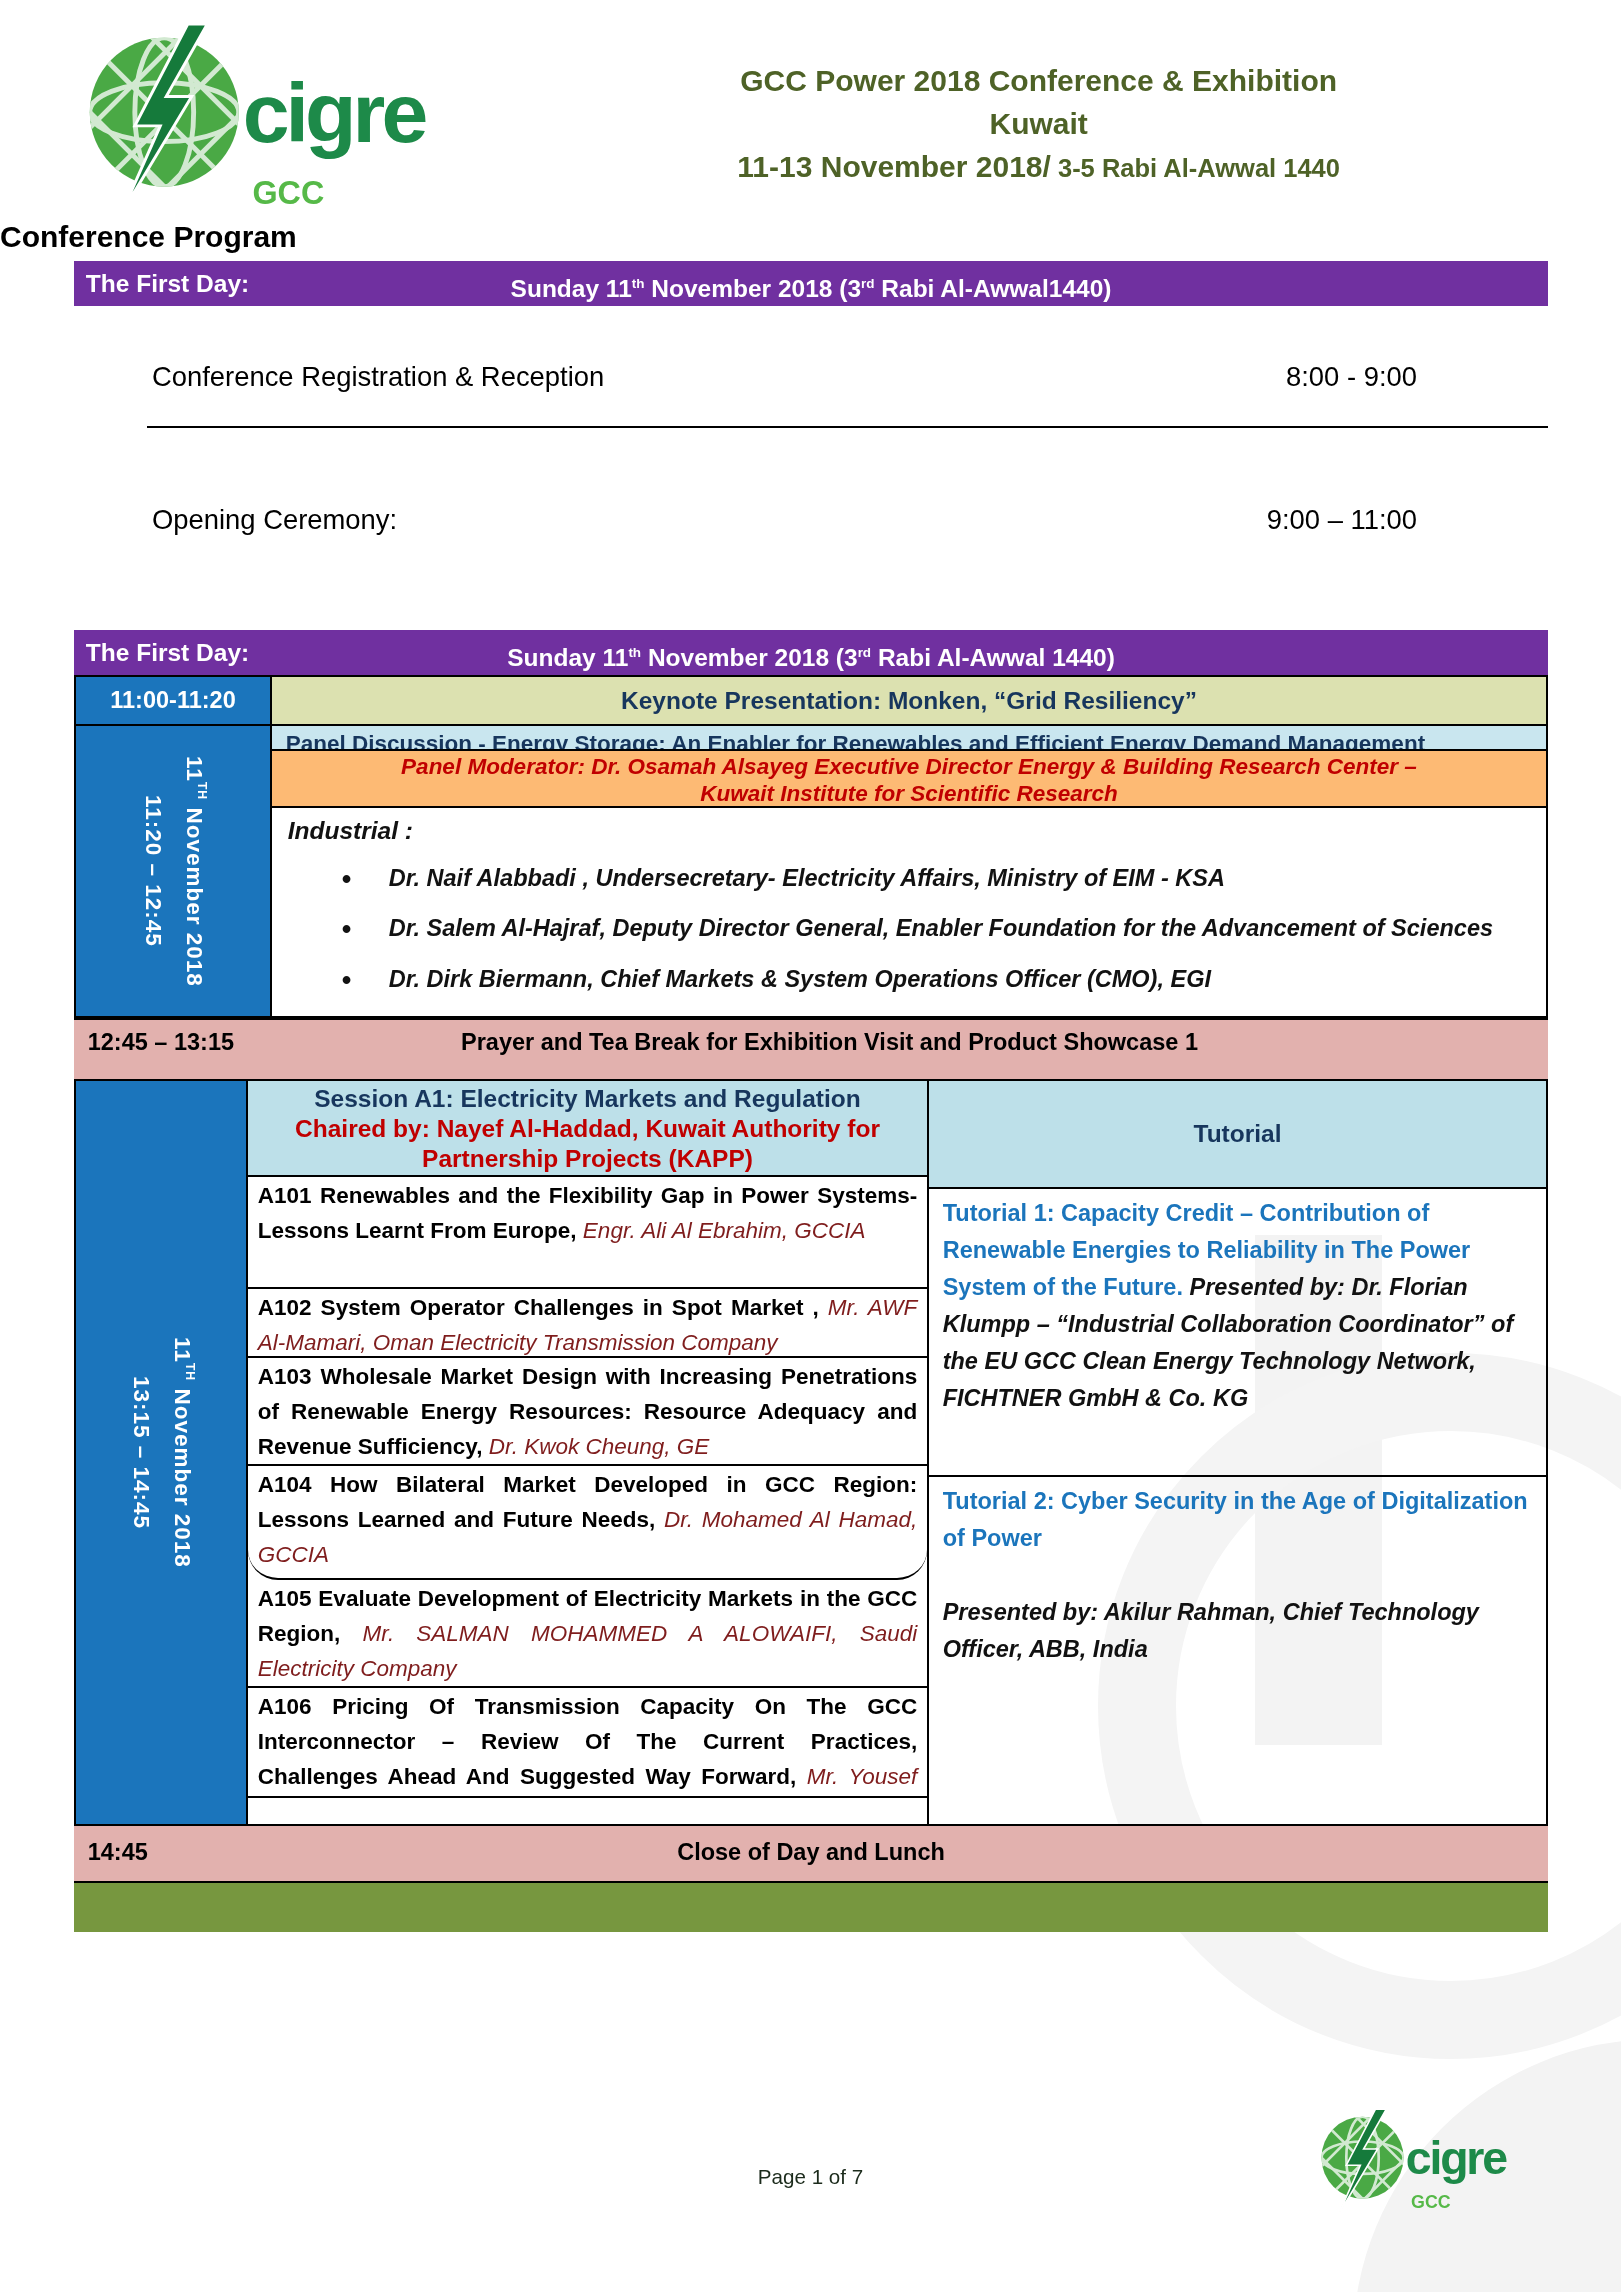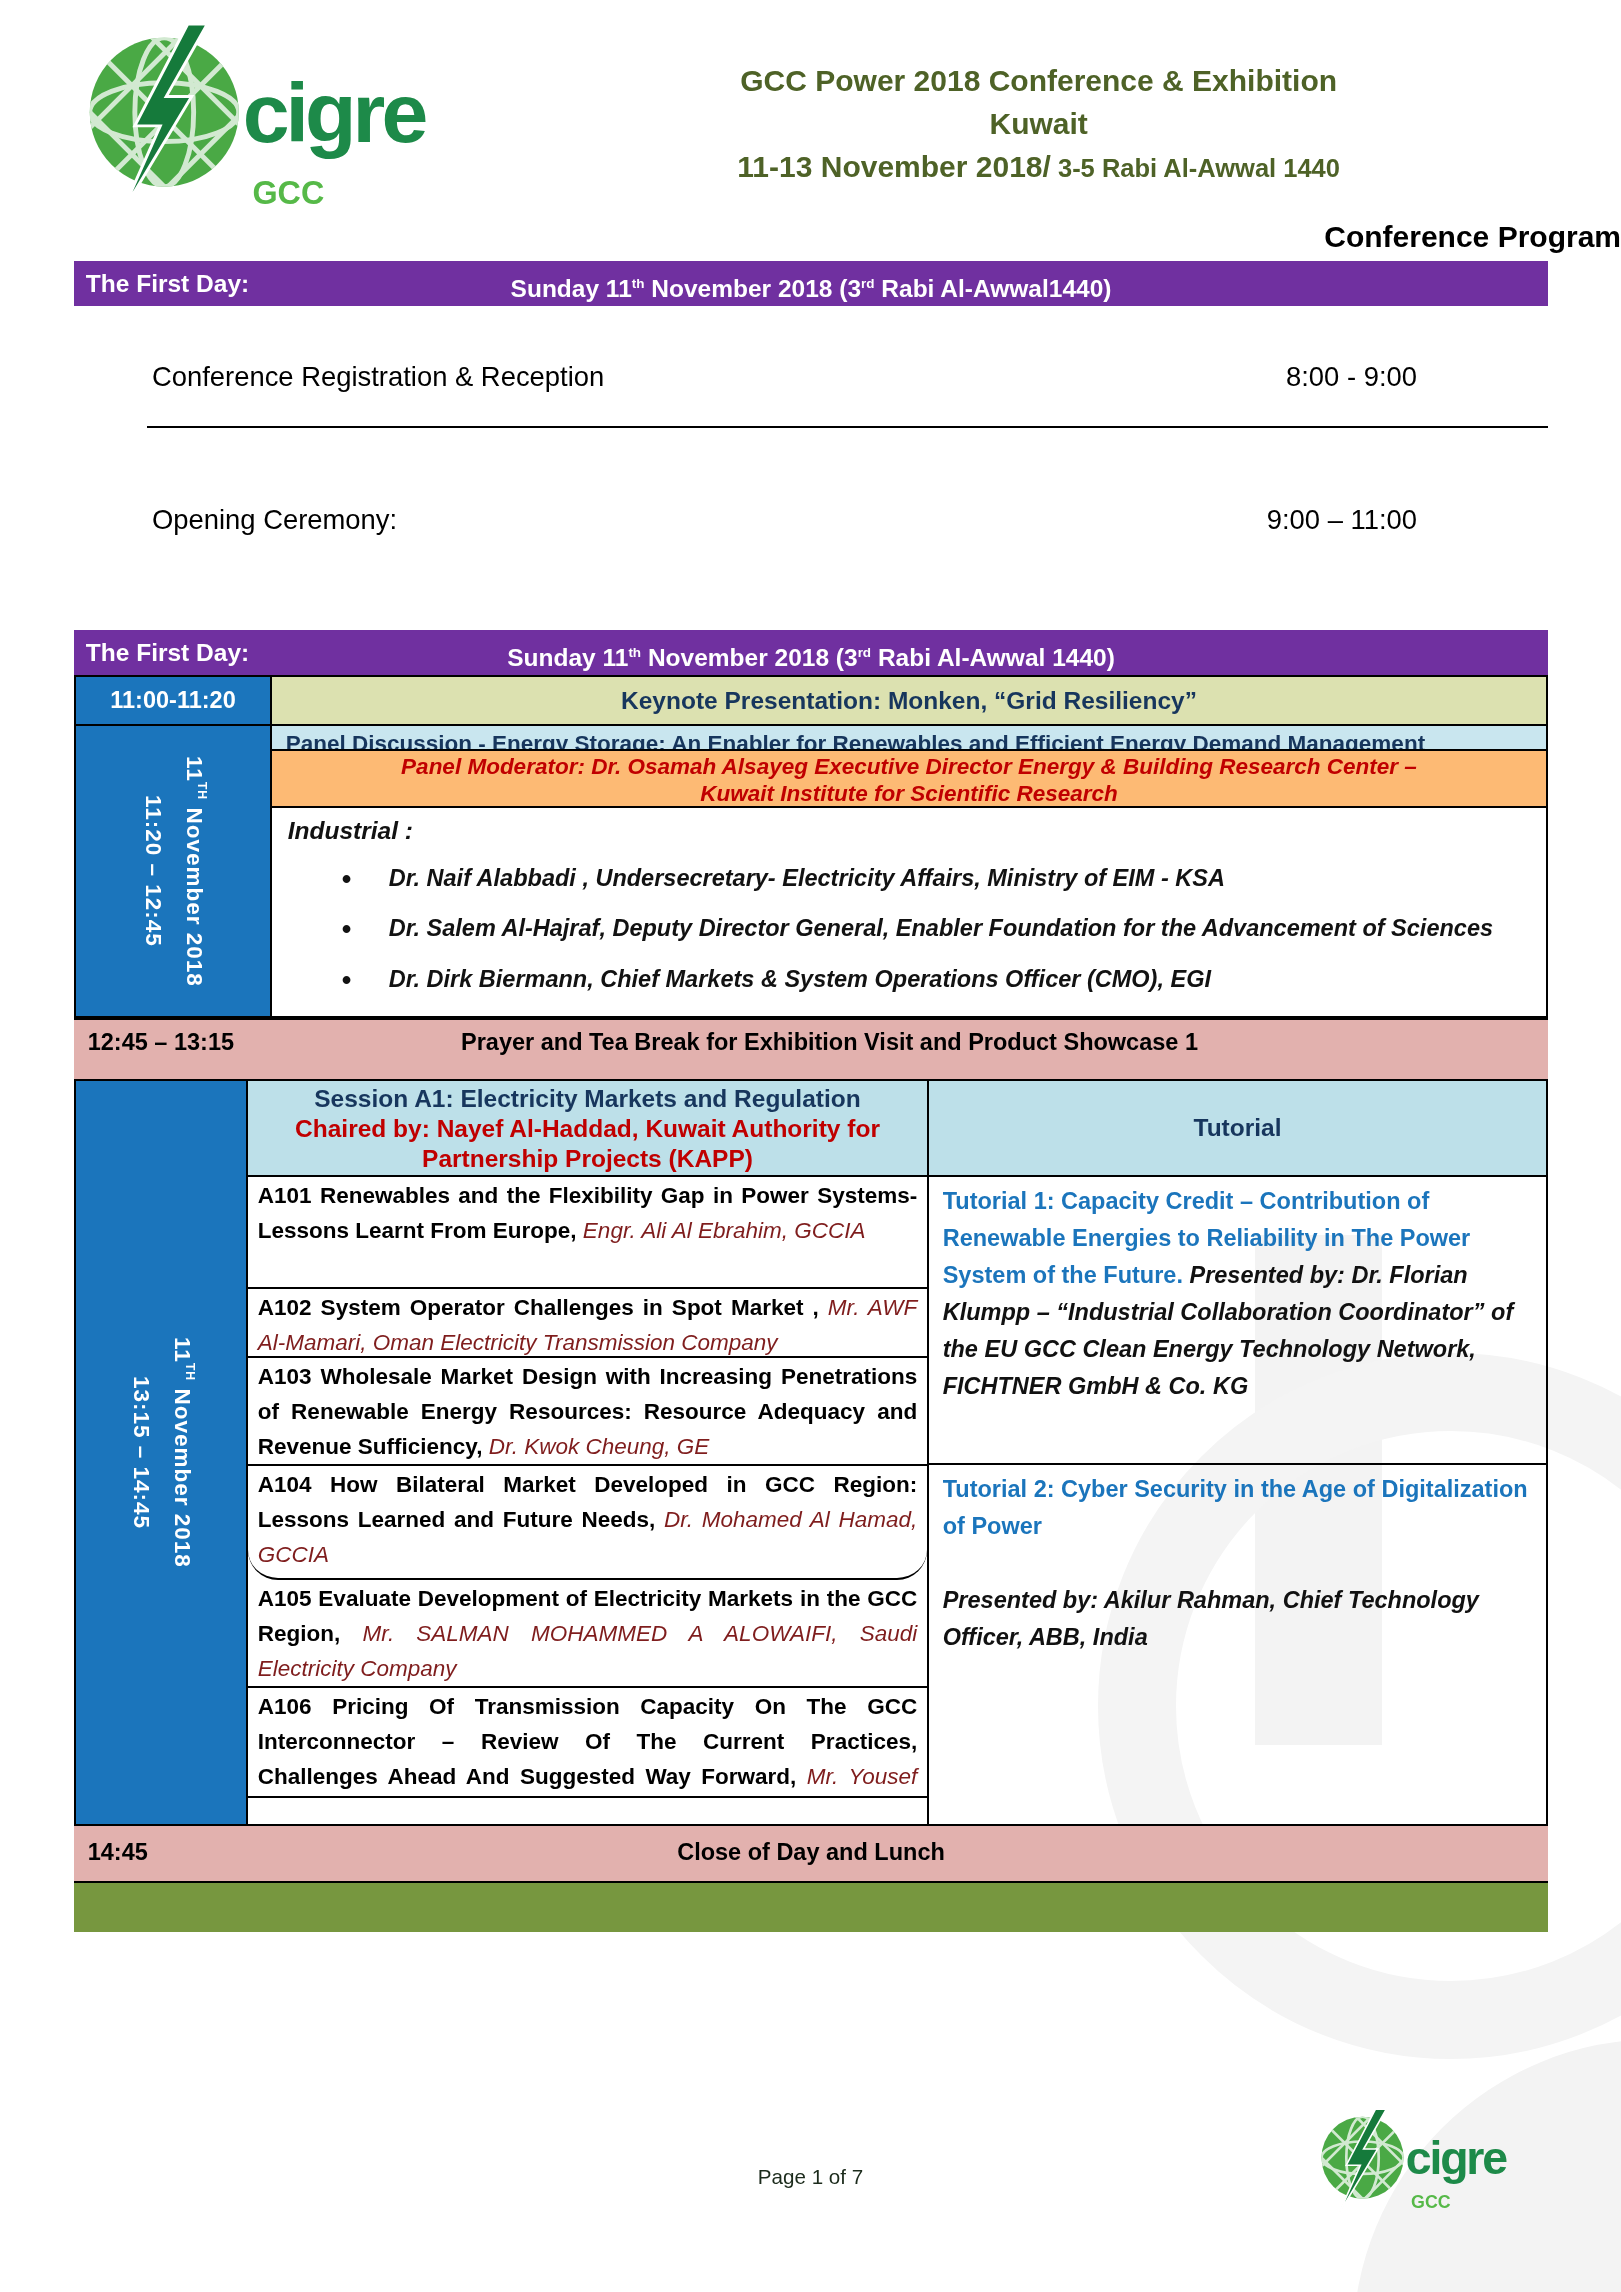--- a/index.html
+++ b/index.html
@@ -38,21 +38,21 @@
   .kw-flag { position:relative; width:76px; height:43px; transform:rotate(-8deg); margin-bottom:5.9px;
     background:linear-gradient(180deg,#007a3d 0 33%, #fff 33% 66%, #ce1126 66% 100%); }
   .kw-flag::before { content:""; position:absolute; left:0; top:0; width:100%; height:100%;
     background:#000; clip-path:polygon(0 0, 42% 50%, 0 100%); }
   .badge-ar { font-size:11.8px; color:#222; line-height:13.7px; }
   .badge-name { font-size:16.7px; font-weight:bold; color:#ce1126; line-height:19.6px; letter-spacing:0.5px; }
   .badge-sub { font-size:7.8px; font-weight:bold; color:#ce1126; letter-spacing:2.5px; line-height:11.8px; }
   .badge-bolt { color:#ce1126; font-size:15.7px; line-height:17.6px; }
 
   
-  .prog-title { text-align:right; font-size:30px; font-weight:bold; margin-top:2px; }
+  .prog-title { text-align:left; font-size:30px; font-weight:bold; margin-top:2px; }
 
   
   .banner { position:relative; margin:0 73px 0 74px; height:45px; background:#7030a0;
     color:#fff; font-weight:bold; font-size:24.5px; line-height:45px; }
   .banner .b-label { position:absolute; left:11.8px; top:0; }
   .banner .b-date { display:block; text-align:center; }
   sup { font-size:.55em; }
 
   
   .pre-row { display:flex; justify-content:space-between; margin:0 204px 0 152px;
@@ -95,21 +95,21 @@
   
   .grid { margin:0 73px 0 74px; border:2.9px solid #000; display:flex; height:747px; }
   .g-left { width:172px; border-right:2px solid #000; background:#1b75bc; color:#fff;
     display:flex; align-items:center; justify-content:center; }
   .g-mid { width:681px; border-right:2px solid #000; display:flex; flex-direction:column; }
   .g-right { flex:1; display:flex; flex-direction:column; }
   .sess-hdr { height:96px; border-bottom:2px solid #000; background:#bde0e9; text-align:center;
     font-weight:bold; font-size:24.5px; line-height:30px; padding-top:2.9px; }
   .sess-hdr .l1 { color:#17365d; display:block; }
   .sess-hdr .l2, .sess-hdr .l3 { color:#c00000; display:block; }
-  .tut-hdr { height:96px; border-bottom:2px solid #000; background:#bde0e9; color:#17365d;
+  .tut-hdr { height:108px; border-bottom:2px solid #000; background:#bde0e9; color:#17365d;
     font-weight:bold; font-size:24.5px; display:flex; align-items:center; justify-content:center; }
   .paper { border-bottom:2px solid #000; padding:1px 9.8px 0 9.8px; font-size:22.5px;
     line-height:35px; text-align:justify; overflow:hidden; }
   .paper .ptitle { font-weight:bold; color:#000; }
   .paper .pauth { font-style:italic; color:#7f1d1d; }
   .paper.filler { border-bottom:none; flex:1; }
   .tut-cell { padding:5.9px 13.7px 0 13.7px; font-size:23.5px; line-height:37px; overflow:hidden; }
   .tut-cell.t1 { height:288px; border-bottom:2px solid #000; }
   .tut-cell.t2 { flex:1; }
   .tut-head { font-weight:bold; color:#1b75bc; }

